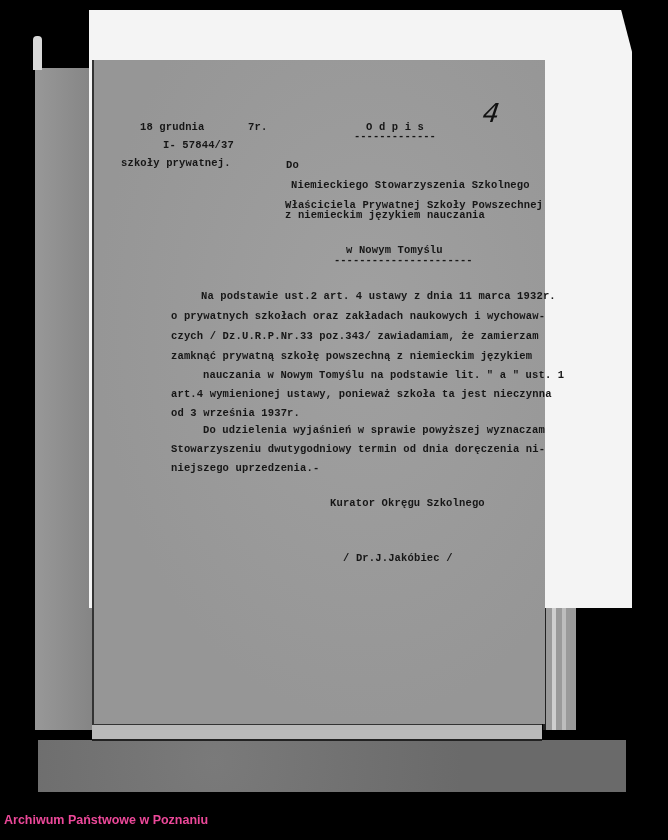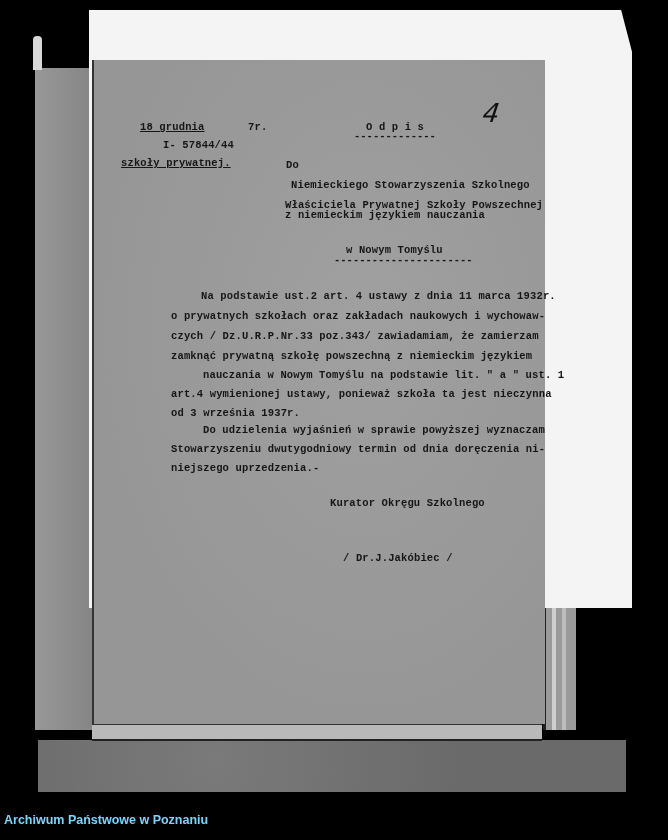--- a/index.html
+++ b/index.html
@@ -17,41 +17,41 @@
     border-left:3px solid #222;}
   #under-edges .edge{position:absolute;top:0;bottom:0;width:4px;background:#cfcfcf;}
   #bottom-edge{left:92px;top:724px;width:450px;height:14px;background:#b9b9b9;border-top:1px solid #333;border-bottom:2px solid #222;}
   #main-sheet{left:92px;top:60px;width:451px;height:664px;background:#999;
     background-image:radial-gradient(ellipse at 60% 40%,#a0a0a0 0,#969696 70%);
     border-left:2px solid #333;}
   .doc-text{position:absolute;font-size:10.5px;font-weight:bold;color:#161616;white-space:nowrap;letter-spacing:0.15px;}
   .body-line{left:171px;}
   .underline-dash{letter-spacing:0;}
   #page-number{left:483px;top:98px;font-family:"DejaVu Sans",sans-serif;font-size:26px;font-weight:normal;color:#111;font-style:italic;transform:skewX(-8deg);}
-  #archive-label{left:4px;top:813px;font-family:"Liberation Sans",sans-serif;font-size:12.5px;font-weight:bold;color:#7dd3fc;}
+  #archive-label{left:4px;top:813px;font-family:"Liberation Sans",sans-serif;font-size:12.5px;font-weight:bold;color:#ec4899;}
 </style>
 </head>
 <body>
 
 <div id="bottom-board" class="abs"></div>
 <div id="left-strip" class="abs"></div>
 <div id="left-tab" class="abs"></div>
 <div id="white-sheet" class="abs"></div>
 <div id="under-edges" class="abs">
   <div class="edge" style="left:6px;"></div>
   <div class="edge" style="left:16px;background:#bdbdbd;"></div>
 </div>
 <div id="bottom-edge" class="abs"></div>
 
 <div id="main-sheet" class="abs"></div>
 
-<span class="doc-text" style="left:140px;top:121px;text-decoration:underline;">18 grudnia</span>
+<span class="doc-text" style="left:140px;top:121px;">18 grudnia</span>
 <span class="doc-text" style="left:248px;top:121px;">7r.</span>
-<span class="doc-text" style="left:163px;top:139px;">I- 57844/44</span>
-<span class="doc-text" style="left:121px;top:157px;text-decoration:underline;">szkoły prywatnej.</span>
+<span class="doc-text" style="left:163px;top:139px;">I- 57844/37</span>
+<span class="doc-text" style="left:121px;top:157px;">szkoły prywatnej.</span>
 <span class="doc-text" style="left:366px;top:121px;">O d p i s</span>
 <span class="doc-text underline-dash" style="left:354px;top:130px;">-------------</span>
 <span id="page-number" class="abs">4</span>
 
 <span class="doc-text" style="left:286px;top:159px;">Do</span>
 <span class="doc-text" style="left:291px;top:179px;">Niemieckiego Stowarzyszenia Szkolnego</span>
 <span class="doc-text" style="left:285px;top:199px;">Właściciela Prywatnej Szkoły Powszechnej</span>
 <span class="doc-text" style="left:285px;top:209px;text-align:right;">z niemieckim językiem nauczania</span>
 <span class="doc-text" style="left:346px;top:244px;">w   Nowym  Tomyślu</span>
 <span class="doc-text underline-dash" style="left:334px;top:254px;">----------------------</span>

